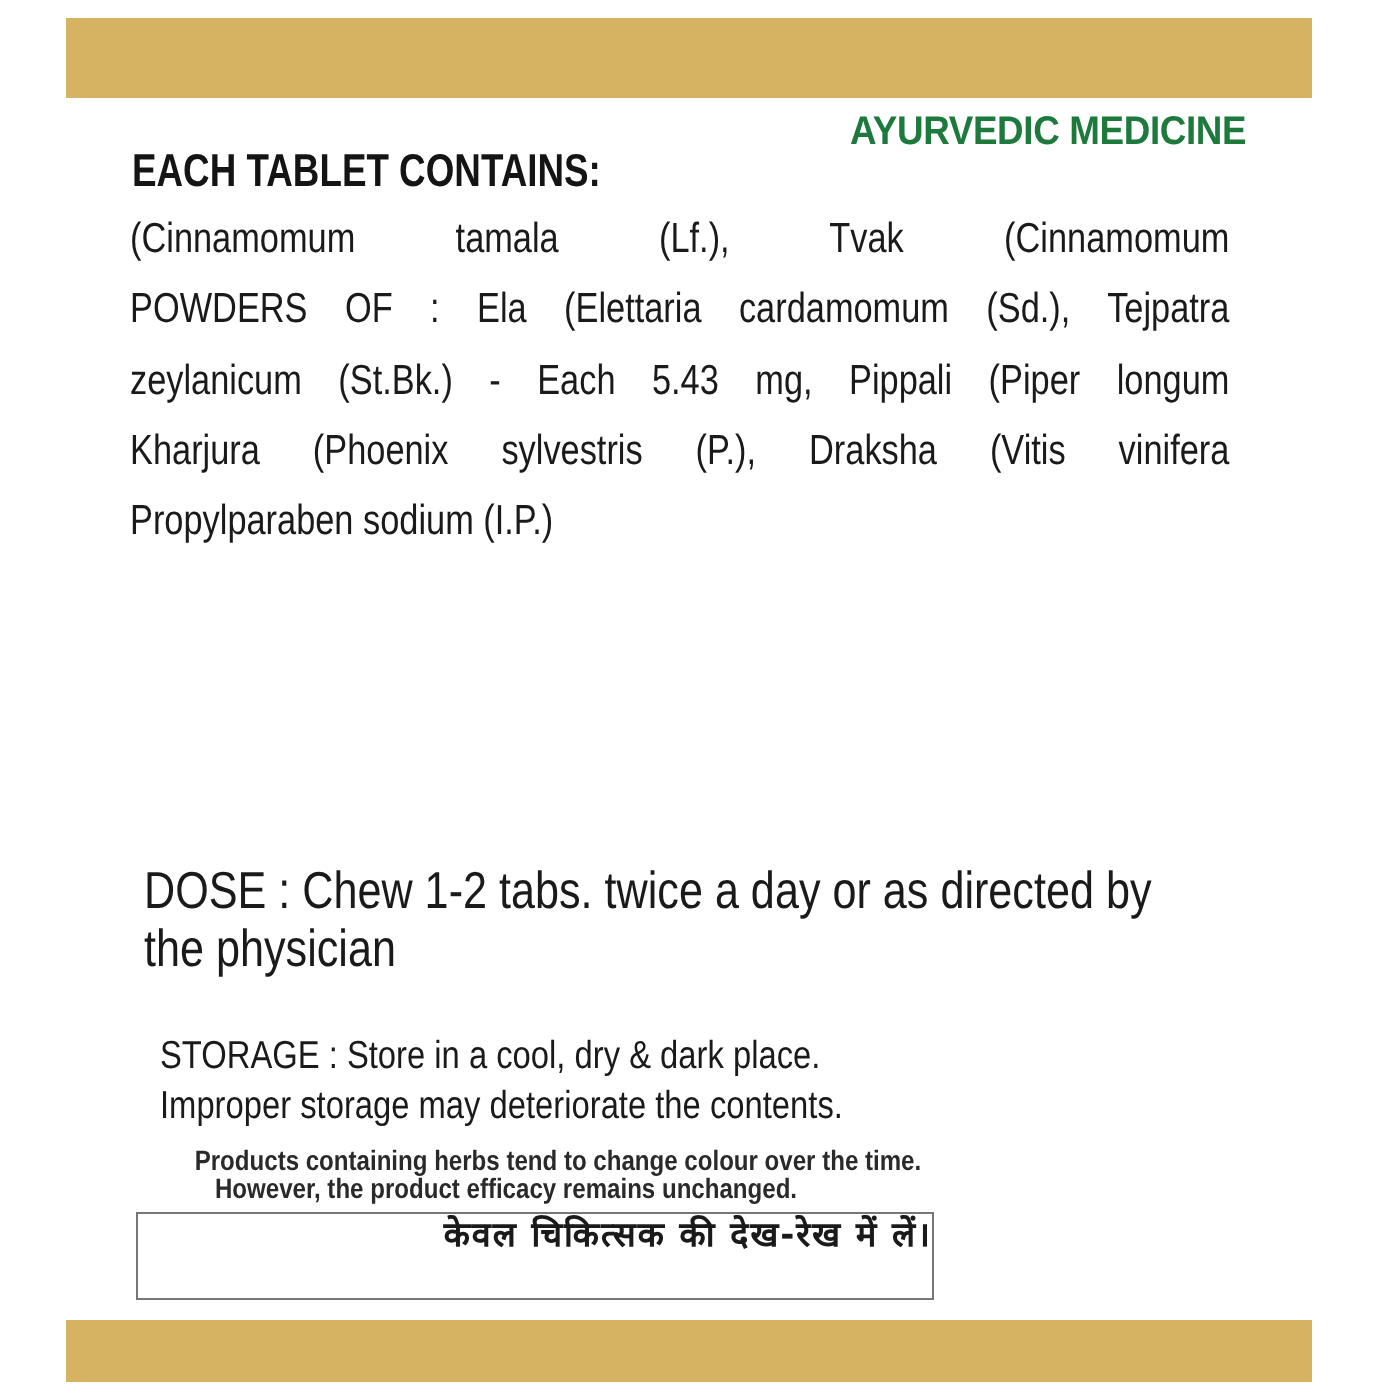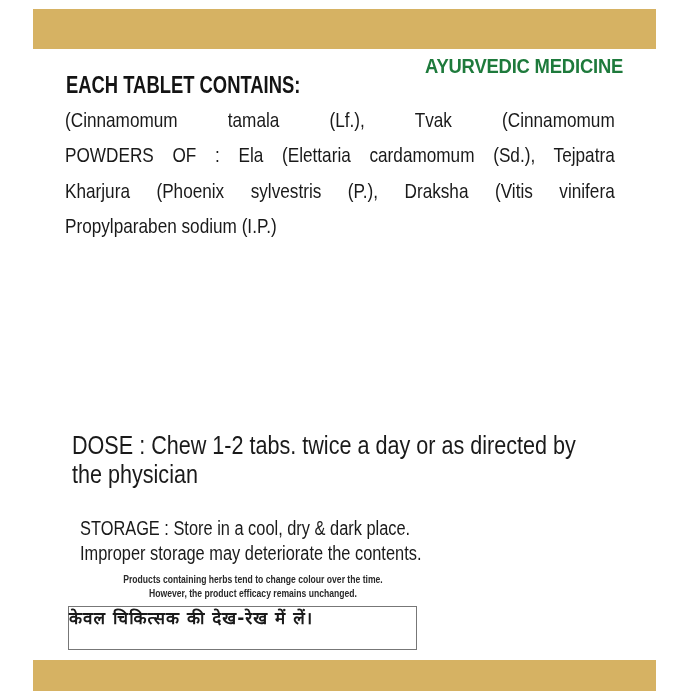--- a/index.html
+++ b/index.html
@@ -28,42 +28,43 @@
   .ing-line.last span.inner { text-align-last: left; }
   .ing-line.spaced span.inner { letter-spacing: 1px; }
 
   .dose { position: absolute; left: 72px; top: 431px; font-size: 26px; line-height: 29px; }
   .dose div { white-space: nowrap; transform: scaleX(0.83); transform-origin: left top; }
 
   .storage { position: absolute; left: 69px; top: 516px; font-size: 19.5px; line-height: 25px; margin-left: 11px; }
   .storage div { white-space: nowrap; transform: scaleX(0.84); transform-origin: left top; }
 
   .note { position: absolute; left: 72px; top: 573px; width: 362px;
-          font-size: 10px; font-weight: bold; line-height: 14px; text-align: center;
+          font-size: 14px; font-weight: bold; line-height: 14px; text-align: center;
           color: #2a2a2a; }
   .note div { white-space: nowrap; transform: scaleX(0.86); transform-origin: center top; }
 
-  .supervision { position: absolute; left: 68px; top: 606px; width: 349px; height: 44px;
-                 border: 1.5px solid #777; box-sizing: border-box; text-align: left; }
+  .supervision { position: absolute; left: 68px; top: 606px; width: 399px; height: 44px;
+                 border: 1.5px solid #777; box-sizing: border-box; text-align: right; }
   .supervision .hindi { font-family: "DejaVu Sans", sans-serif; font-size: 17px;
                         font-weight: bold; line-height: 20px; margin-top: 1px; letter-spacing: 1px; }
   .supervision .english { font-size: 17.5px; line-height: 20px; white-space: nowrap; }
 </style>
 </head>
 <body>
 
 <div class="band top"></div>
 
 <div class="category">AYURVEDIC MEDICINE</div>
 
 <div class="heading">EACH TABLET CONTAINS:</div>
 
 <div class="ingredients">
   <div class="ing-line"><span class="inner">(Cinnamomum tamala (Lf.), Tvak (Cinnamomum</span></div>
   <div class="ing-line"><span class="inner">POWDERS OF : Ela (Elettaria cardamomum (Sd.), Tejpatra</span></div>
+  <div class="ing-line"><span class="inner">zeylanicum (St.Bk.) - Each 5.43 mg, Pippali (Piper longum</span></div>
   <div class="ing-line"><span class="inner">Kharjura (Phoenix sylvestris (P.), Draksha (Vitis vinifera</span></div>
   <div class="ing-line last"><span class="inner">Propylparaben sodium (I.P.)</span></div>
 </div>
 
 <div class="dose">
   <div>DOSE : Chew 1-2 tabs. twice a day or as directed by</div>
   <div>the physician</div>
 </div>
 
 <div class="storage">

